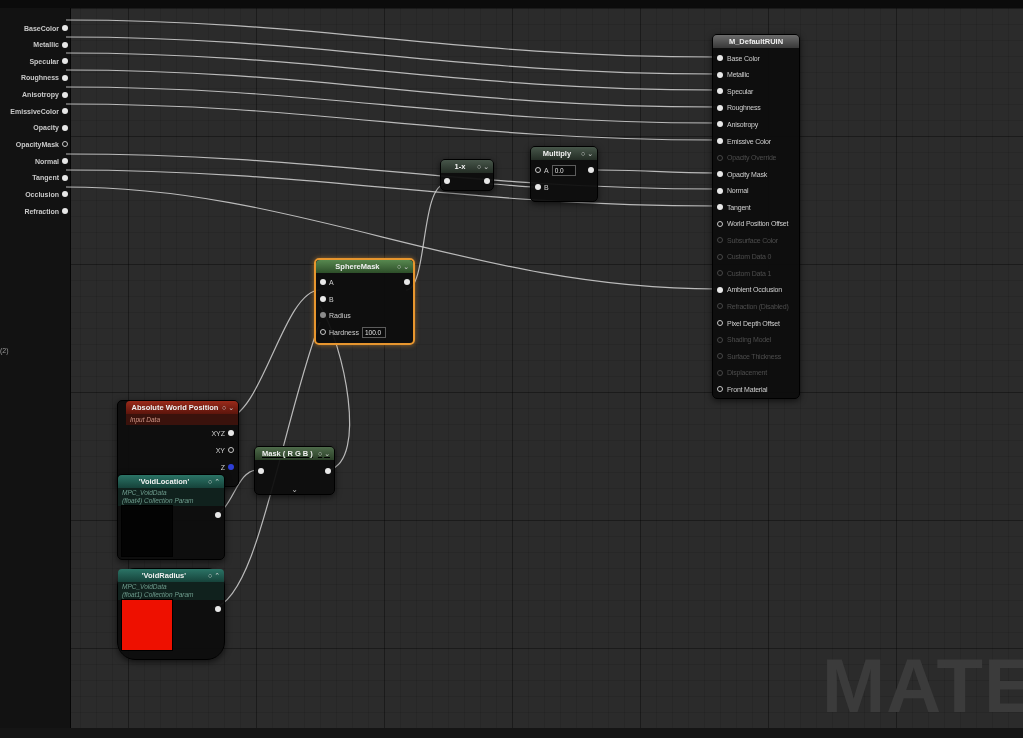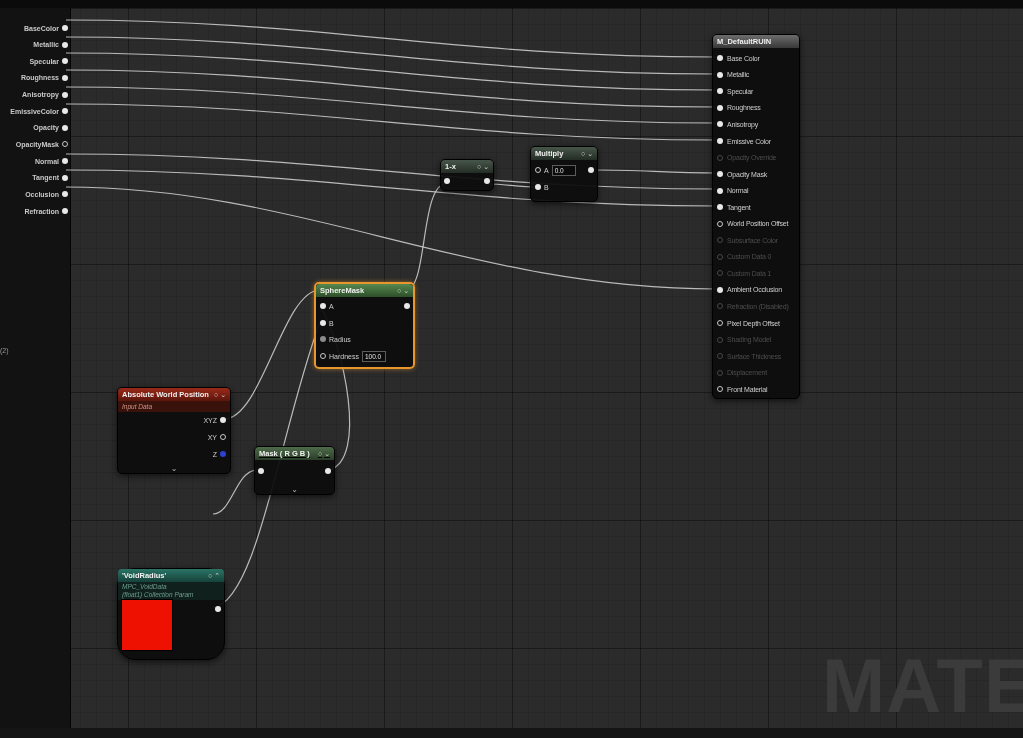--- a/index.html
+++ b/index.html
@@ -17,21 +17,21 @@
   .watermark{position:absolute;left:822px;top:642px;font-size:76px;font-weight:bold;color:#3b3b3b;letter-spacing:1px;z-index:2;white-space:nowrap;}
   .left-panel{position:absolute;left:0;top:8px;width:70px;height:720px;background:#121212;border-right:1px solid #050505;z-index:3;}
   .lp-row{position:absolute;right:2px;height:12px;display:flex;align-items:center;gap:3px;}
   .lp-label{font-size:7px;font-weight:600;color:#c9c9c9;white-space:nowrap;}
   .note{position:absolute;left:0px;top:347px;font-size:7px;color:#9a9a9a;z-index:4;}
   .wires{position:absolute;left:0;top:0;width:1023px;height:738px;z-index:4;pointer-events:none;}
   .wires path{fill:none;stroke:#d4d4d4;stroke-width:1.2;opacity:0.85;}
   .node{position:absolute;background:rgba(13,13,13,0.94);border:1px solid #000;border-radius:5px;box-shadow:0 2px 6px rgba(0,0,0,0.6);z-index:5;}
   .node.selected{border:2px solid #e8962e;box-shadow:0 0 5px rgba(232,150,46,0.55);}
   .hdr{height:13px;display:flex;align-items:center;padding:0 4px;border-radius:4px 4px 0 0;gap:2px;}
-  .ttl{font-size:7.5px;font-weight:bold;color:#f0f0f0;white-space:nowrap;flex:1;overflow:hidden;}
+  .ttl{font-size:7.5px;font-weight:bold;color:#f0f0f0;white-space:nowrap;flex:1;overflow:hidden;text-align:center;}
   .hic{font-size:7px;color:#d5d5d5;line-height:7px;}
   .hdr-result{background:linear-gradient(#6c6c6c,#383838);}
   .hdr-green{background:linear-gradient(#57884f,#2d4e29);}
   .hdr-red{background:linear-gradient(#9a2a1a,#5c150c);}
   .hdr-teal{background:linear-gradient(#2b7466,#16423a);}
   .hdr-mask{background:linear-gradient(#4e6b4a,#2a3e27);text-decoration:underline;}
   .hdr-op{background:linear-gradient(#47564a,#242d25);}
   .subline{font-size:6.5px;font-style:italic;color:#cf9585;background:#3a120c;padding:1px 4px;height:9px;line-height:9px;}
   .subblock{font-size:6.5px;font-style:italic;color:#6e9c8d;background:#10211d;padding:1px 4px;height:16px;line-height:8px;}
   .pin{width:6px;height:6px;border-radius:50%;box-sizing:border-box;display:inline-block;flex:0 0 auto;}
@@ -247,21 +247,21 @@
       <span class="rlabel">A</span>
       <span class="vbox">0.0</span>
     </div>
     <div class="mrow" style="top:33px;">
       <span class="pin connected"></span>
       <span class="rlabel">B</span>
     </div>
     <span class="pin connected abs" style="right:3px;top:20px;"></span>
   </div>
 
-  <div class="node selected" style="left:314px;top:282px;width:97px;height:83px;">
+  <div class="node selected" style="left:314px;top:258px;width:97px;height:83px;">
     <div class="hdr hdr-green">
       <span class="ttl">SphereMask</span>
       <span class="hic">○</span>
       <span class="hic">⌄</span>
     </div>
     <div class="mrow" style="top:15px;">
       <span class="pin connected"></span>
       <span class="rlabel">A</span>
     </div>
     <div class="mrow" style="top:32px;">
@@ -273,21 +273,21 @@
       <span class="rlabel">Radius</span>
     </div>
     <div class="mrow" style="top:65px;">
       <span class="pin open"></span>
       <span class="rlabel">Hardness</span>
       <span class="vbox">100.0</span>
     </div>
     <span class="pin connected abs" style="right:3px;top:19px;"></span>
   </div>
 
-  <div class="node" style="left:117px;top:387px;width:112px;height:85px;">
+  <div class="node" style="left:117px;top:400px;width:112px;height:85px;padding-left:8px;">
     <div class="hdr hdr-red">
       <span class="ttl">Absolute World Position</span>
       <span class="hic">○</span>
       <span class="hic">⌄</span>
     </div>
     <div class="subline">Input Data</div>
     <div class="orow" style="top:25px;">
       <span class="rlabel">XYZ</span>
       <span class="pin connected"></span>
     </div>
@@ -306,20 +306,33 @@
     <div class="hdr hdr-mask">
       <span class="ttl">Mask ( R G B )</span>
       <span class="hic">○</span>
       <span class="hic">⌄</span>
     </div>
     <span class="pin connected abs" style="left:3px;top:21px;"></span>
     <span class="pin connected abs" style="right:3px;top:21px;"></span>
     <div class="chev-bottom">⌄</div>
   </div>
 
+  <div class="node" style="left:117px;top:474px;width:106px;height:84px;">
+    <div class="hdr hdr-teal">
+      <span class="ttl">'VoidLocation'</span>
+      <span class="hic">○</span>
+      <span class="hic">⌃</span>
+    </div>
+    <div class="subblock">
+      <div>MPC_VoidData</div>
+      <div>(float4) Collection Param</div>
+    </div>
+    <div class="swatch" style="top:30px;background:#030303;"></div>
+    <span class="pin connected abs" style="right:3px;top:37px;"></span>
+  </div>
 
   <div class="node" style="left:117px;top:568px;width:106px;height:90px;border-radius:18px;">
     <div class="hdr hdr-teal">
       <span class="ttl">'VoidRadius'</span>
       <span class="hic">○</span>
       <span class="hic">⌃</span>
     </div>
     <div class="subblock">
       <div>MPC_VoidData</div>
       <div>(float1) Collection Param</div>

